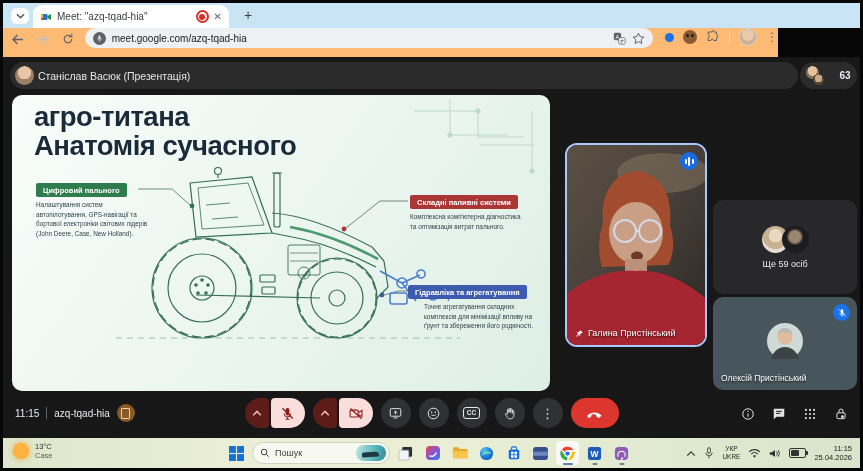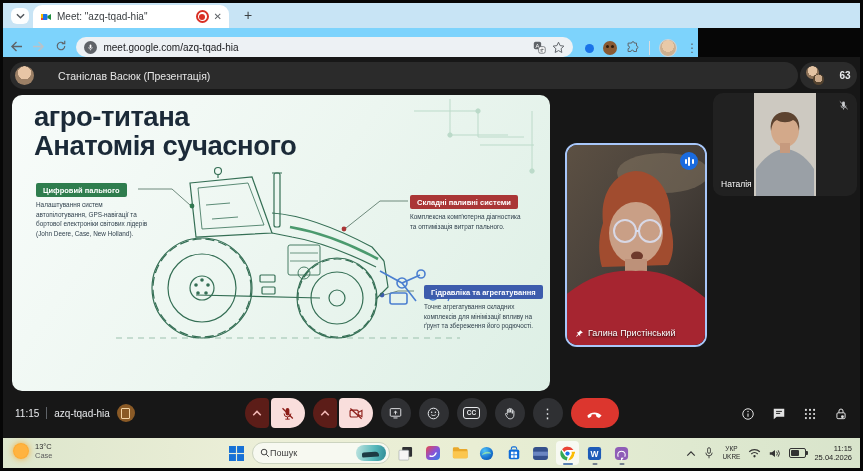--- a/index.html
+++ b/index.html
@@ -9,51 +9,51 @@
 
   
   .tabstrip{position:absolute;left:3px;top:3px;width:857px;height:25px;background:#c8e4f5;}
   .tabsearch{position:absolute;left:8px;top:5px;width:18px;height:16px;background:#fdfefe;border-radius:6px;display:flex;align-items:center;justify-content:center;}
   .tab{position:absolute;left:30px;top:2px;width:196px;height:23px;background:#fff;border-radius:9px 9px 0 0;display:flex;align-items:center;padding:0 7px;gap:5px;box-sizing:border-box;}
   .tabtitle{font-size:10px;color:#3c4043;white-space:nowrap;overflow:hidden;text-overflow:ellipsis;flex:1;}
   .recdot{width:9px;height:9px;border:2px solid #d93025;border-radius:50%;background:#fff;position:relative;flex:none;}
   .recdot::after{content:"";position:absolute;left:1.5px;top:1.5px;width:6px;height:6px;border-radius:50%;background:#d93025;}
   .tabclose{font-size:10px;color:#5f6368;flex:none;cursor:default;}
   .newtab{position:absolute;left:236px;top:3px;width:18px;height:18px;display:flex;align-items:center;justify-content:center;font-size:14px;color:#3c4043;}
-  .toolbar{position:absolute;left:3px;top:28px;width:695px;height:29px;background:#7dd3fc;display:flex;align-items:flex-end;}
+  .toolbar{position:absolute;left:3px;top:28px;width:775px;height:29px;background:#fdba74;display:flex;align-items:flex-start;}
   .navbtn{width:22px;height:22px;display:flex;align-items:center;justify-content:center;margin-left:4px;color:#5f6368;font-size:14px;}
   .navbtn.dis{color:#bdc1c6;}
   .addressbar{margin-left:6px;width:588px;height:20px;background:#edf1f4;border-radius:10px;display:flex;align-items:center;padding:0 8px;gap:6px;box-sizing:border-box;}
   .urlmic{width:13px;height:13px;border-radius:50%;background:#5f6368;display:flex;align-items:center;justify-content:center;flex:none;}
   .url{font-size:10px;color:#202124;white-space:nowrap;flex:1;}
   .tb-right{display:flex;align-items:center;gap:9px;margin-left:12px;}
   .bluedot{width:9px;height:9px;border-radius:50%;background:#1a73e8;}
   .owl{width:14px;height:14px;border-radius:50%;background:#8a5a33;position:relative;}
   .owl::after{content:"";position:absolute;left:3px;top:4px;width:3px;height:3px;border-radius:50%;background:#2d1c0e;box-shadow:5px 0 0 #2d1c0e;}
   .tbsep{width:1px;height:14px;background:#dadce0;}
   .profav{width:16px;height:16px;border-radius:50%;background:radial-gradient(circle at 50% 38%,#e8c9a8 0 45%,#cdb090 46% 100%);border:1px solid #d0d4d8;}
   .tbdots{font-size:12px;color:#5f6368;letter-spacing:0;}
 
   
   .meet{position:absolute;left:3px;top:57px;width:857px;height:381px;background:#171717;}
-  .presenterbar{position:absolute;left:7px;top:5px;width:788px;height:27px;border-radius:14px;background:#2b2b2b;display:flex;align-items:center;gap:24px;padding-left:5px;box-sizing:border-box;}
+  .presenterbar{position:absolute;left:7px;top:5px;width:788px;height:27px;border-radius:14px;background:#2b2b2b;display:flex;align-items:center;gap:4px;padding-left:5px;box-sizing:border-box;}
   .presav{width:19px;height:19px;border-radius:50%;background:radial-gradient(circle at 50% 36%,#e7c5a5 0 42%,#9c8066 43% 100%);}
   .preslabel{font-size:10.5px;color:#e6e6e6;}
   .pcount{position:absolute;left:797px;top:5px;width:57px;height:27px;border-radius:14px;background:#2b2b2b;display:flex;align-items:center;justify-content:center;gap:15px;}
   .pcav{width:13px;height:13px;border-radius:50%;background:radial-gradient(circle at 50% 38%,#e3c3a3 0 45%,#8d7258 46% 100%);position:relative;}
   .pcav.b{margin-left:-6px;margin-top:8px;width:11px;height:11px;background:radial-gradient(circle at 50% 40%,#caa98a 0 45%,#54432f 46% 100%);}
   .pcnum{font-size:10px;color:#e8eaed;font-weight:bold;}
 
   
   .slide{position:absolute;left:9px;top:38px;width:538px;height:296px;border-radius:10px;overflow:hidden;background:linear-gradient(125deg,#f8fcfa 0%,#ecf6f0 50%,#ddefe5 100%);}
   .slide-title{position:absolute;left:22px;top:8px;font-size:27.5px;line-height:1.05;font-weight:800;color:#1b2a38;letter-spacing:-0.5px;}
   .tag{position:absolute;color:#fff;font-size:7.5px;font-weight:bold;padding:2.5px 7px;border-radius:2px;white-space:nowrap;}
   .tag.g{left:24px;top:88px;background:#2f7d4e;}
   .tag.r{left:398px;top:100px;background:#aa3636;}
-  .tag.b{left:412px;top:190px;background:#3d5cad;}
+  .tag.b{left:396px;top:190px;background:#3d5cad;}
   .para{position:absolute;font-size:6.4px;line-height:1.5;color:#32424e;}
   .para.g{left:24px;top:105px;width:112px;}
   .para.r{left:398px;top:117px;width:118px;}
   .para.b{left:412px;top:207px;width:112px;}
   .slide-footer{position:absolute;left:0;right:0;bottom:0;height:34px;background:#d9eee3;display:flex;align-items:center;justify-content:center;}
   .footer-text{font-size:9.5px;color:#22323e;}
   .pagenum{position:absolute;right:18px;top:9px;font-size:7px;color:#5c6c74;}
   .watermark{position:absolute;right:7px;bottom:3px;font-size:5.5px;color:#74847f;}
 
   
@@ -98,21 +98,21 @@
   .sun{width:16px;height:16px;border-radius:50%;background:radial-gradient(circle,#ffb340 0 55%,#f98f06 100%);box-shadow:0 0 6px rgba(249,160,27,.8);}
   .wtxt{line-height:1.2;}
   .wtemp{font-size:7.5px;color:#2b2b2b;}
   .wdesc{font-size:7.5px;color:#5c5c5c;}
   .tb-center{position:absolute;left:222px;top:3px;display:flex;align-items:center;gap:4px;}
   .tbicon{width:23px;height:24px;display:flex;align-items:center;justify-content:center;position:relative;border-radius:4px;}
   .tbicon.active{background:rgba(255,255,255,.7);}
   .runline{position:absolute;bottom:0;left:50%;transform:translateX(-50%);height:2px;border-radius:1px;background:#74818f;}
   .runline.w10{width:10px;background:#5b82b4;}
   .runline.w5{width:5px;}
-  .searchpill{width:138px;height:22px;border-radius:11px;background:#f7f9f1;border:1px solid #ccd4c0;display:flex;align-items:center;padding:0 3px 0 7px;box-sizing:border-box;}
+  .searchpill{width:138px;height:22px;border-radius:11px;background:#f7f9f1;border:1px solid #ccd4c0;display:flex;align-items:center;gap:5px;padding:0 3px 0 7px;box-sizing:border-box;}
   .searchtxt{font-size:9px;color:#3d3d3d;flex:1;}
   .shipthumb{width:30px;height:16px;border-radius:8px;background:linear-gradient(100deg,#bfe4e0,#57b7ba 60%,#2e8a96);position:relative;overflow:hidden;flex:none;}
   .shipthumb::after{content:"";position:absolute;left:6px;top:7px;width:17px;height:5px;background:#1d3a44;border-radius:2px 4px 1px 1px;transform:rotate(-4deg);}
   .tray{position:absolute;right:8px;top:3px;display:flex;align-items:center;gap:8px;height:24px;}
   .lang{font-size:6.5px;color:#2b2b2b;line-height:1.25;text-align:center;}
   .clock{font-size:7.5px;color:#222;line-height:1.25;text-align:right;}
   .battery{width:15px;height:8px;border:1px solid #333;border-radius:2px;position:relative;}
   .battery::before{content:"";position:absolute;left:1px;top:1px;bottom:1px;width:8px;background:#333;border-radius:1px;}
   .battery::after{content:"";position:absolute;right:-3px;top:2px;width:2px;height:4px;background:#333;border-radius:0 1px 1px 0;}
 </style>
@@ -324,43 +324,47 @@
           <i style="height:5px"></i>
       </span>
       <span class="nameplate">
         <svg width="9" height="9" viewBox="0 0 24 24">
             <path d="M14 3l7 7-4.5 1-3 3 .5 5-4-4-5.5 5.5-1.5-1.5L8.5 13l-4-4 5-.5 3-3z" fill="#fff"></path>
           </svg>
         <span class="nm">Галина Пристінський</span>
       </span>
     </div>
 
-    <div class="tile t1">
-      <div class="vidstrip">
-        <svg width="62" height="103" viewBox="0 0 62 103">
-          <rect width="62" height="103" fill="#cdc9c1"></rect>
-          <path d="M31 22c-10 0-15 8-14 17 1 8 6 15 14 15s13-7 14-15c1-9-4-17-14-17z" fill="#d3a98a"></path>
-          <path d="M17 38c-2-12 5-19 14-19s16 7 14 19c-1-7-3-10-6-11-4 3-12 3-16 0-3 1-5 4-6 11z" fill="#5d4330"></path>
-          <path d="M2 103V76c10-14 20-20 29-20s20 6 29 20v27z" fill="#9aa0a6"></path>
-          <rect x="26" y="50" width="10" height="10" fill="#c69a7e"></rect>
-        </svg>
+
+    <div class="tile t2">
+      <div style="display:flex;">
+        <span class="t2av l"></span>
+        <span class="t2av r"></span>
       </div>
-      <span class="micoff-plain">
-        <svg width="11" height="11" viewBox="0 0 24 24">
-            <path d="M12 15a3 3 0 0 0 3-3V6a3 3 0 0 0-6 0v6a3 3 0 0 0 3 3z" fill="#dadce0"></path>
-            <path d="M6.5 12a5.5 5.5 0 0 0 11 0M12 17.5V21" stroke="#dadce0" stroke-width="1.6" fill="none"></path>
-            <path d="M4 3l17 17" stroke="#dadce0" stroke-width="1.8"></path>
+      <span class="t2label">Ще 59 осіб</span>
+    </div>
+
+    <div class="tile t3">
+      <svg class="abs" style="left:54px;top:26px;" width="36" height="36" viewBox="0 0 36 36">
+        <circle cx="18" cy="18" r="18" fill="#cfd9d6"></circle>
+        <circle cx="18" cy="14" r="7.5" fill="#e2bd9d"></circle>
+        <path d="M10.5 12.5c0-5 3.5-7.5 7.5-7.5s7.5 2.5 7.5 7.5c-1.5-2-2.5-3-4-3.4-2 1.4-5 1.4-7 0-1.5.4-2.7 1.4-4 3.4z" fill="#b9b9b6"></path>
+        <path d="M4 36c2-8 8-12 14-12s12 4 14 12z" fill="#3c4248"></path>
+      </svg>
+      <span class="micoff-blue">
+        <svg width="10" height="10" viewBox="0 0 24 24">
+            <path d="M12 15a3 3 0 0 0 3-3V6a3 3 0 0 0-6 0v6a3 3 0 0 0 3 3z" fill="#fff"></path>
+            <path d="M6.5 12a5.5 5.5 0 0 0 11 0M12 17.5V21" stroke="#fff" stroke-width="1.6" fill="none"></path>
+            <path d="M4 3l17 17" stroke="#fff" stroke-width="1.8"></path>
           </svg>
       </span>
       <span class="nameplate">
-        <span class="nm s">Наталія</span>
-      </span>
-    </div>
-
-
+        <span class="nm s">Олексій Пристінський</span>
+      </span>
+    </div>
 
     <div class="ctrl-left">
       <span class="ctime">11:15</span>
       <span class="csep"></span>
       <span class="ccode">azq-tqad-hia</span>
       <span class="roombadge">
           <i></i>
         </span>
     </div>
 

